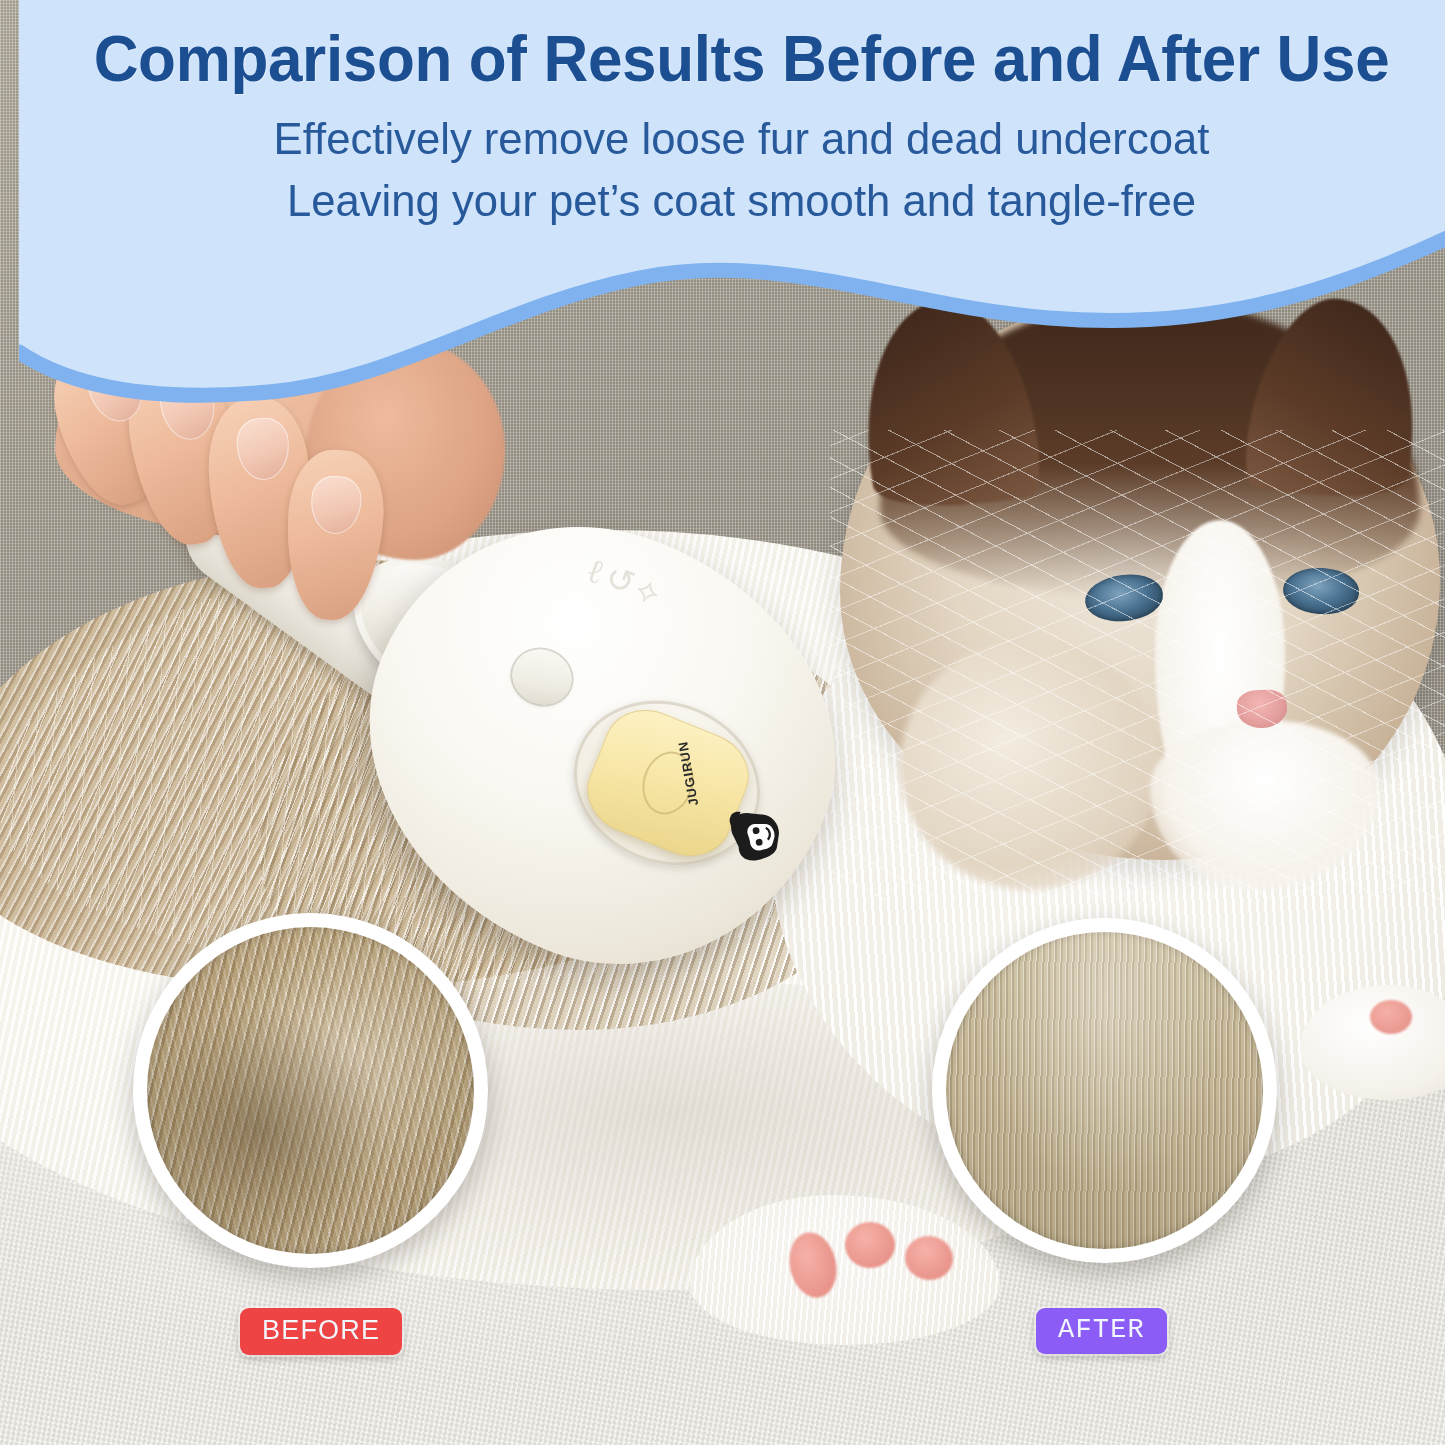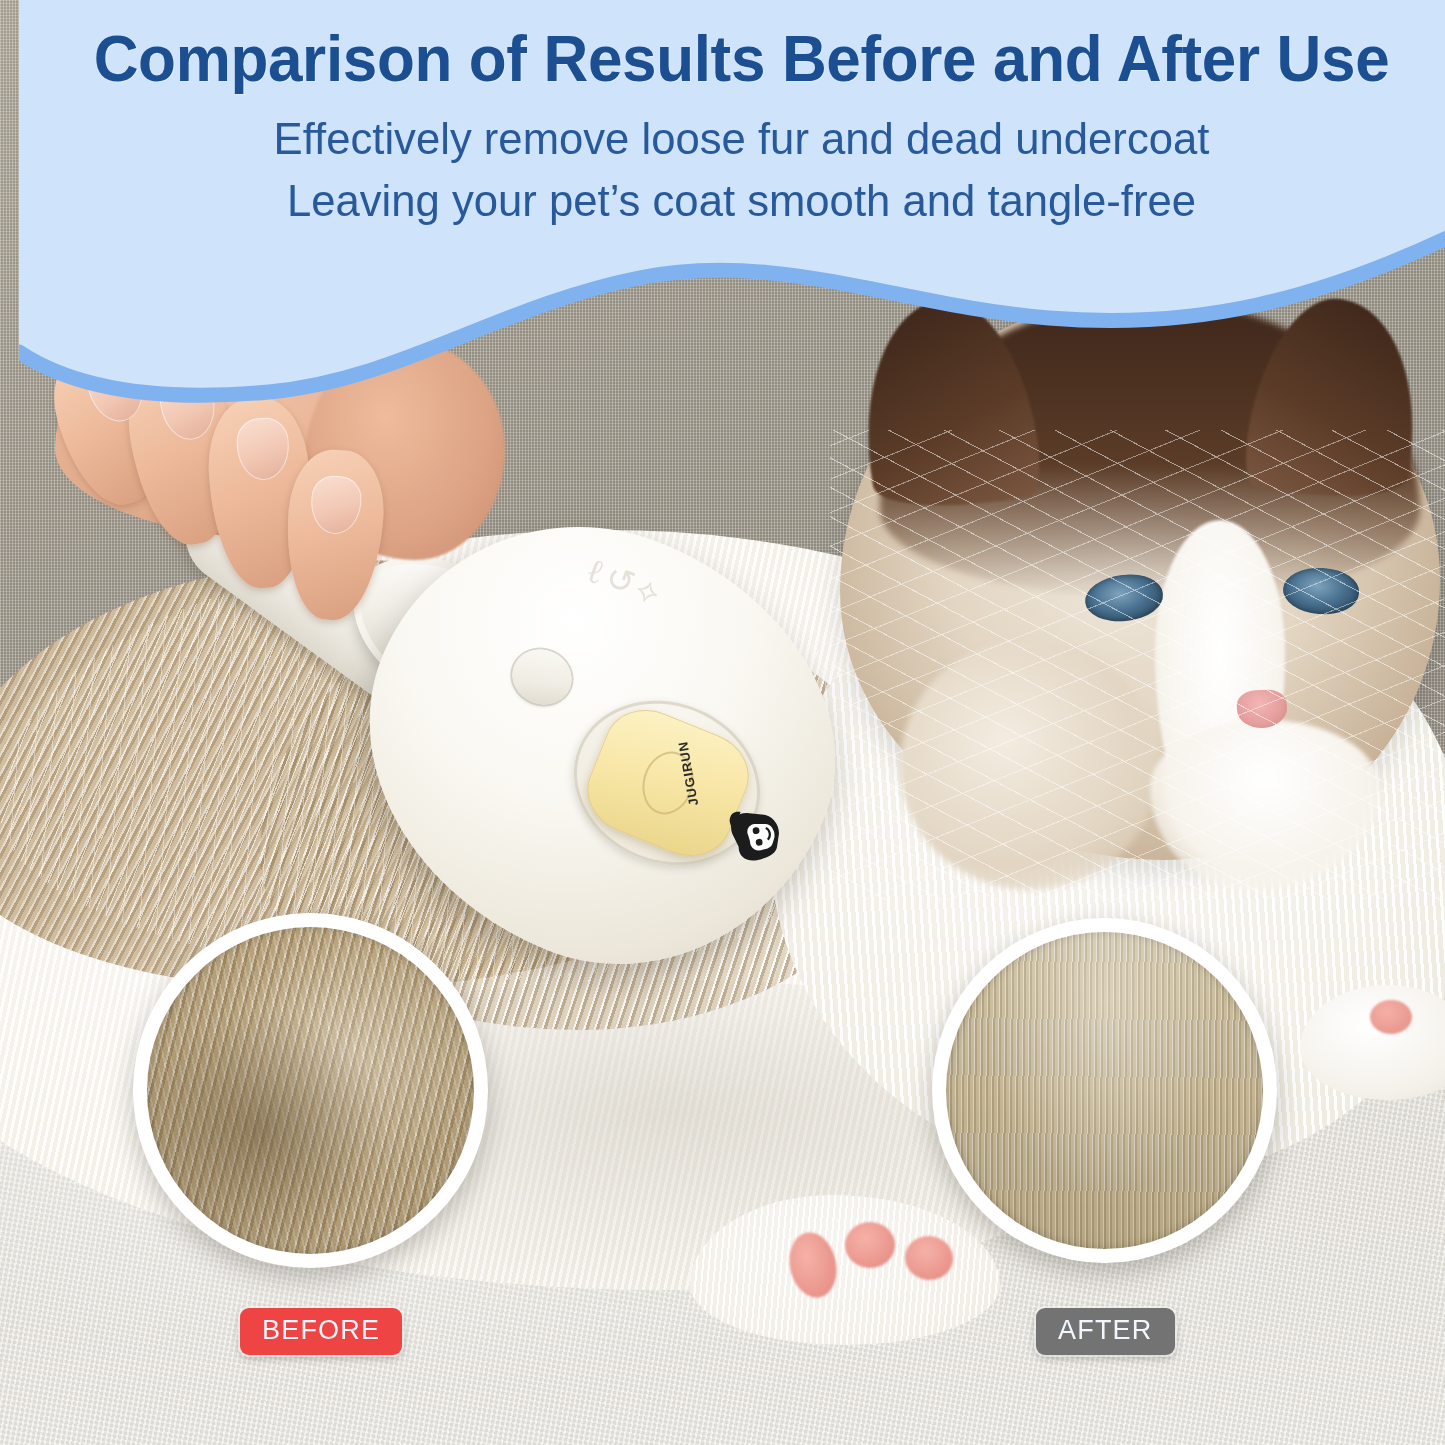--- a/index.html
+++ b/index.html
@@ -451,21 +451,21 @@
 
     <div class="zoom-circle" id="circle-before" style="background: rgb(255, 255, 255);">
       <div class="inner"></div>
     </div>
 
     <div class="zoom-circle" id="circle-after" style="background: rgb(255, 255, 255);">
       <div class="inner"></div>
     </div>
 
     <div class="badge" id="badge-before" style="background: #ef4444; color: rgb(242, 247, 253);">BEFORE</div>
-    <div class="badge" id="badge-after" style="background: #737373; color: rgb(242, 247, 253);">AFTER</div>
+    <div class="badge" id="badge-after" style="background: #8b5cf6; color: rgb(242, 247, 253); font-family: Liberation Mono, monospace;">AFTER</div>
   </div>
 
   <div class="banner">
     <svg viewBox="0 0 1445 420" preserveAspectRatio="none">
       <path id="wave-edge" d="M0,0 H1445 V230 C1300,300 1180,330 1030,318 C880,306 760,250 620,278 C480,306 380,380 250,392 C150,401 60,392 0,352 Z" fill="#cfe4fb"></path>
       <path d="M0,352 C60,392 150,401 250,392 C380,380 480,306 620,278 C760,250 880,306 1030,318 C1180,330 1300,300 1445,230" fill="none" stroke="#7fb2ee" stroke-width="15" stroke-linecap="round"></path>
     </svg>
     <div class="banner-text">
       <h1 class="title" style="color: rgb(28, 79, 146);">Comparison of Results Before and After Use</h1>
       <p class="sub" style="color: rgb(39, 89, 155);">Effectively remove loose fur and dead undercoat</p>

